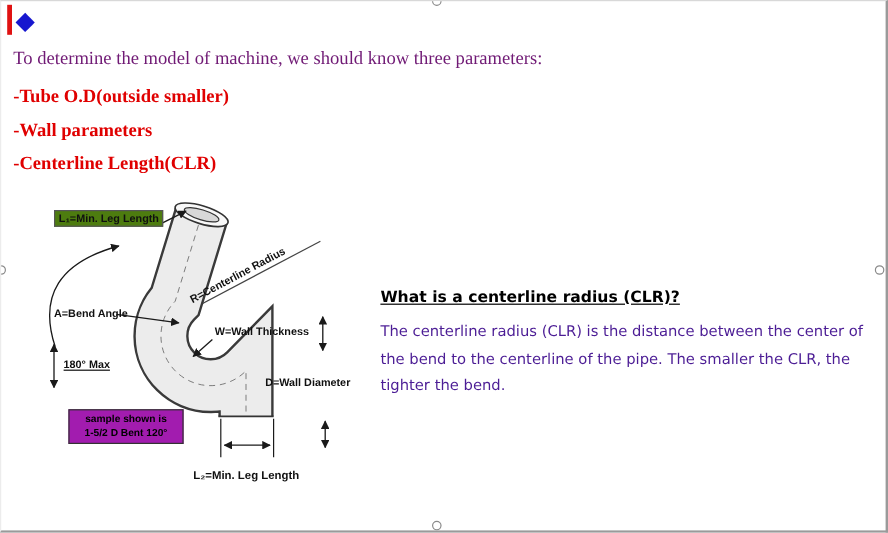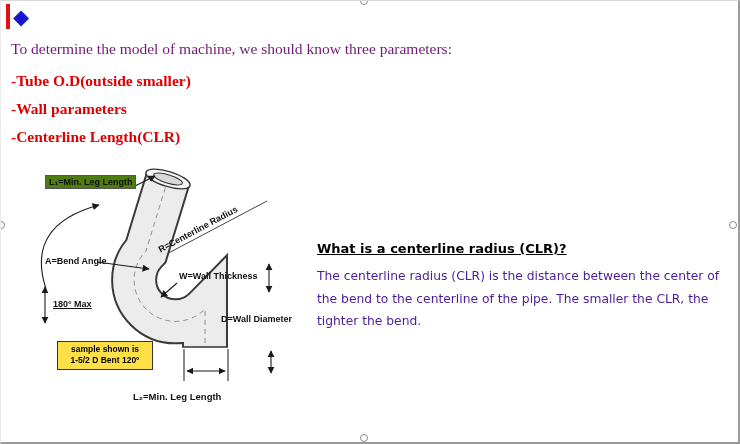--- a/index.html
+++ b/index.html
@@ -24,21 +24,21 @@
 
   
   .diagram{ position:absolute; left:8px; top:160px; width:302px; height:262px; }
   .diagram svg{ position:absolute; left:0; top:0; }
   .dlabel{ position:absolute; font:bold 9px "Liberation Sans", sans-serif; color:#101010; white-space:nowrap; }
   .boxed{ border:1px solid #555; background:#4d7c0f; padding:1px 3px; }
   .rot{ transform:rotate(-28deg); transform-origin:0 50%; }
   .l2size{ font-size:9.5px; }
   .sample-box{
     position:absolute; left:48px; top:180px; width:96px;
-    border:1px solid #333; background:#fde047; text-align:center;
+    border:1px solid #333; background:#a21caf; text-align:center;
     font:bold 8.5px "Liberation Sans", sans-serif; padding:2px 1px; line-height:1.35;
   }
 
   
   .clr-info{ position:absolute; left:316px; top:240px; width:414px; }
   .clr-heading{ font:bold 13px "DejaVu Sans", sans-serif; color:#000000; text-decoration:underline; }
   .clr-body{ margin-top:9px; font:12.3px "DejaVu Sans", sans-serif; color:#4c1d95; line-height:1.85; }
 
   
   .handle{ position:absolute; width:8px; height:8px; border:1px solid #8a8a8a; border-radius:50%; background:#fff; }
@@ -100,21 +100,21 @@
     <div class="dlabel boxed" style="left:36px; top:14px;">L₁=Min. Leg Length</div>
     <div class="dlabel rot" style="left:150px; top:84px;">R=Centerline Radius</div>
     <div class="dlabel" style="left:20px; top:95px;margin-left:16px;">A=Bend Angle</div>
     <div class="dlabel" style="left:170px; top:110px;">W=Wall Thickness</div>
     <div class="dlabel" style="left:44px; top:138px;text-decoration:underline;">180° Max</div>
     <div class="dlabel" style="left:212px; top:153px;">D=Wall Diameter</div>
     <div class="sample-box">
       <div>sample shown is</div>
       <div>1-5/2 D Bent 120°</div>
     </div>
-    <div class="dlabel l2size" style="left:124px; top:230px;">L₂=Min. Leg Length</div>
+    <div class="dlabel l2size" style="left:152px; top:230px;">L₂=Min. Leg Length</div>
   </div>
 
   <div class="clr-info">
     <h3 class="clr-heading">What is a centerline radius (CLR)?</h3>
     <p class="clr-body">The centerline radius (CLR) is the distance between the center of the bend to the centerline of the pipe.  The smaller the CLR, the tighter the bend.</p>
   </div>
 
   <div class="handle h-top"></div>
   <div class="handle h-left"></div>
   <div class="handle h-right"></div>

